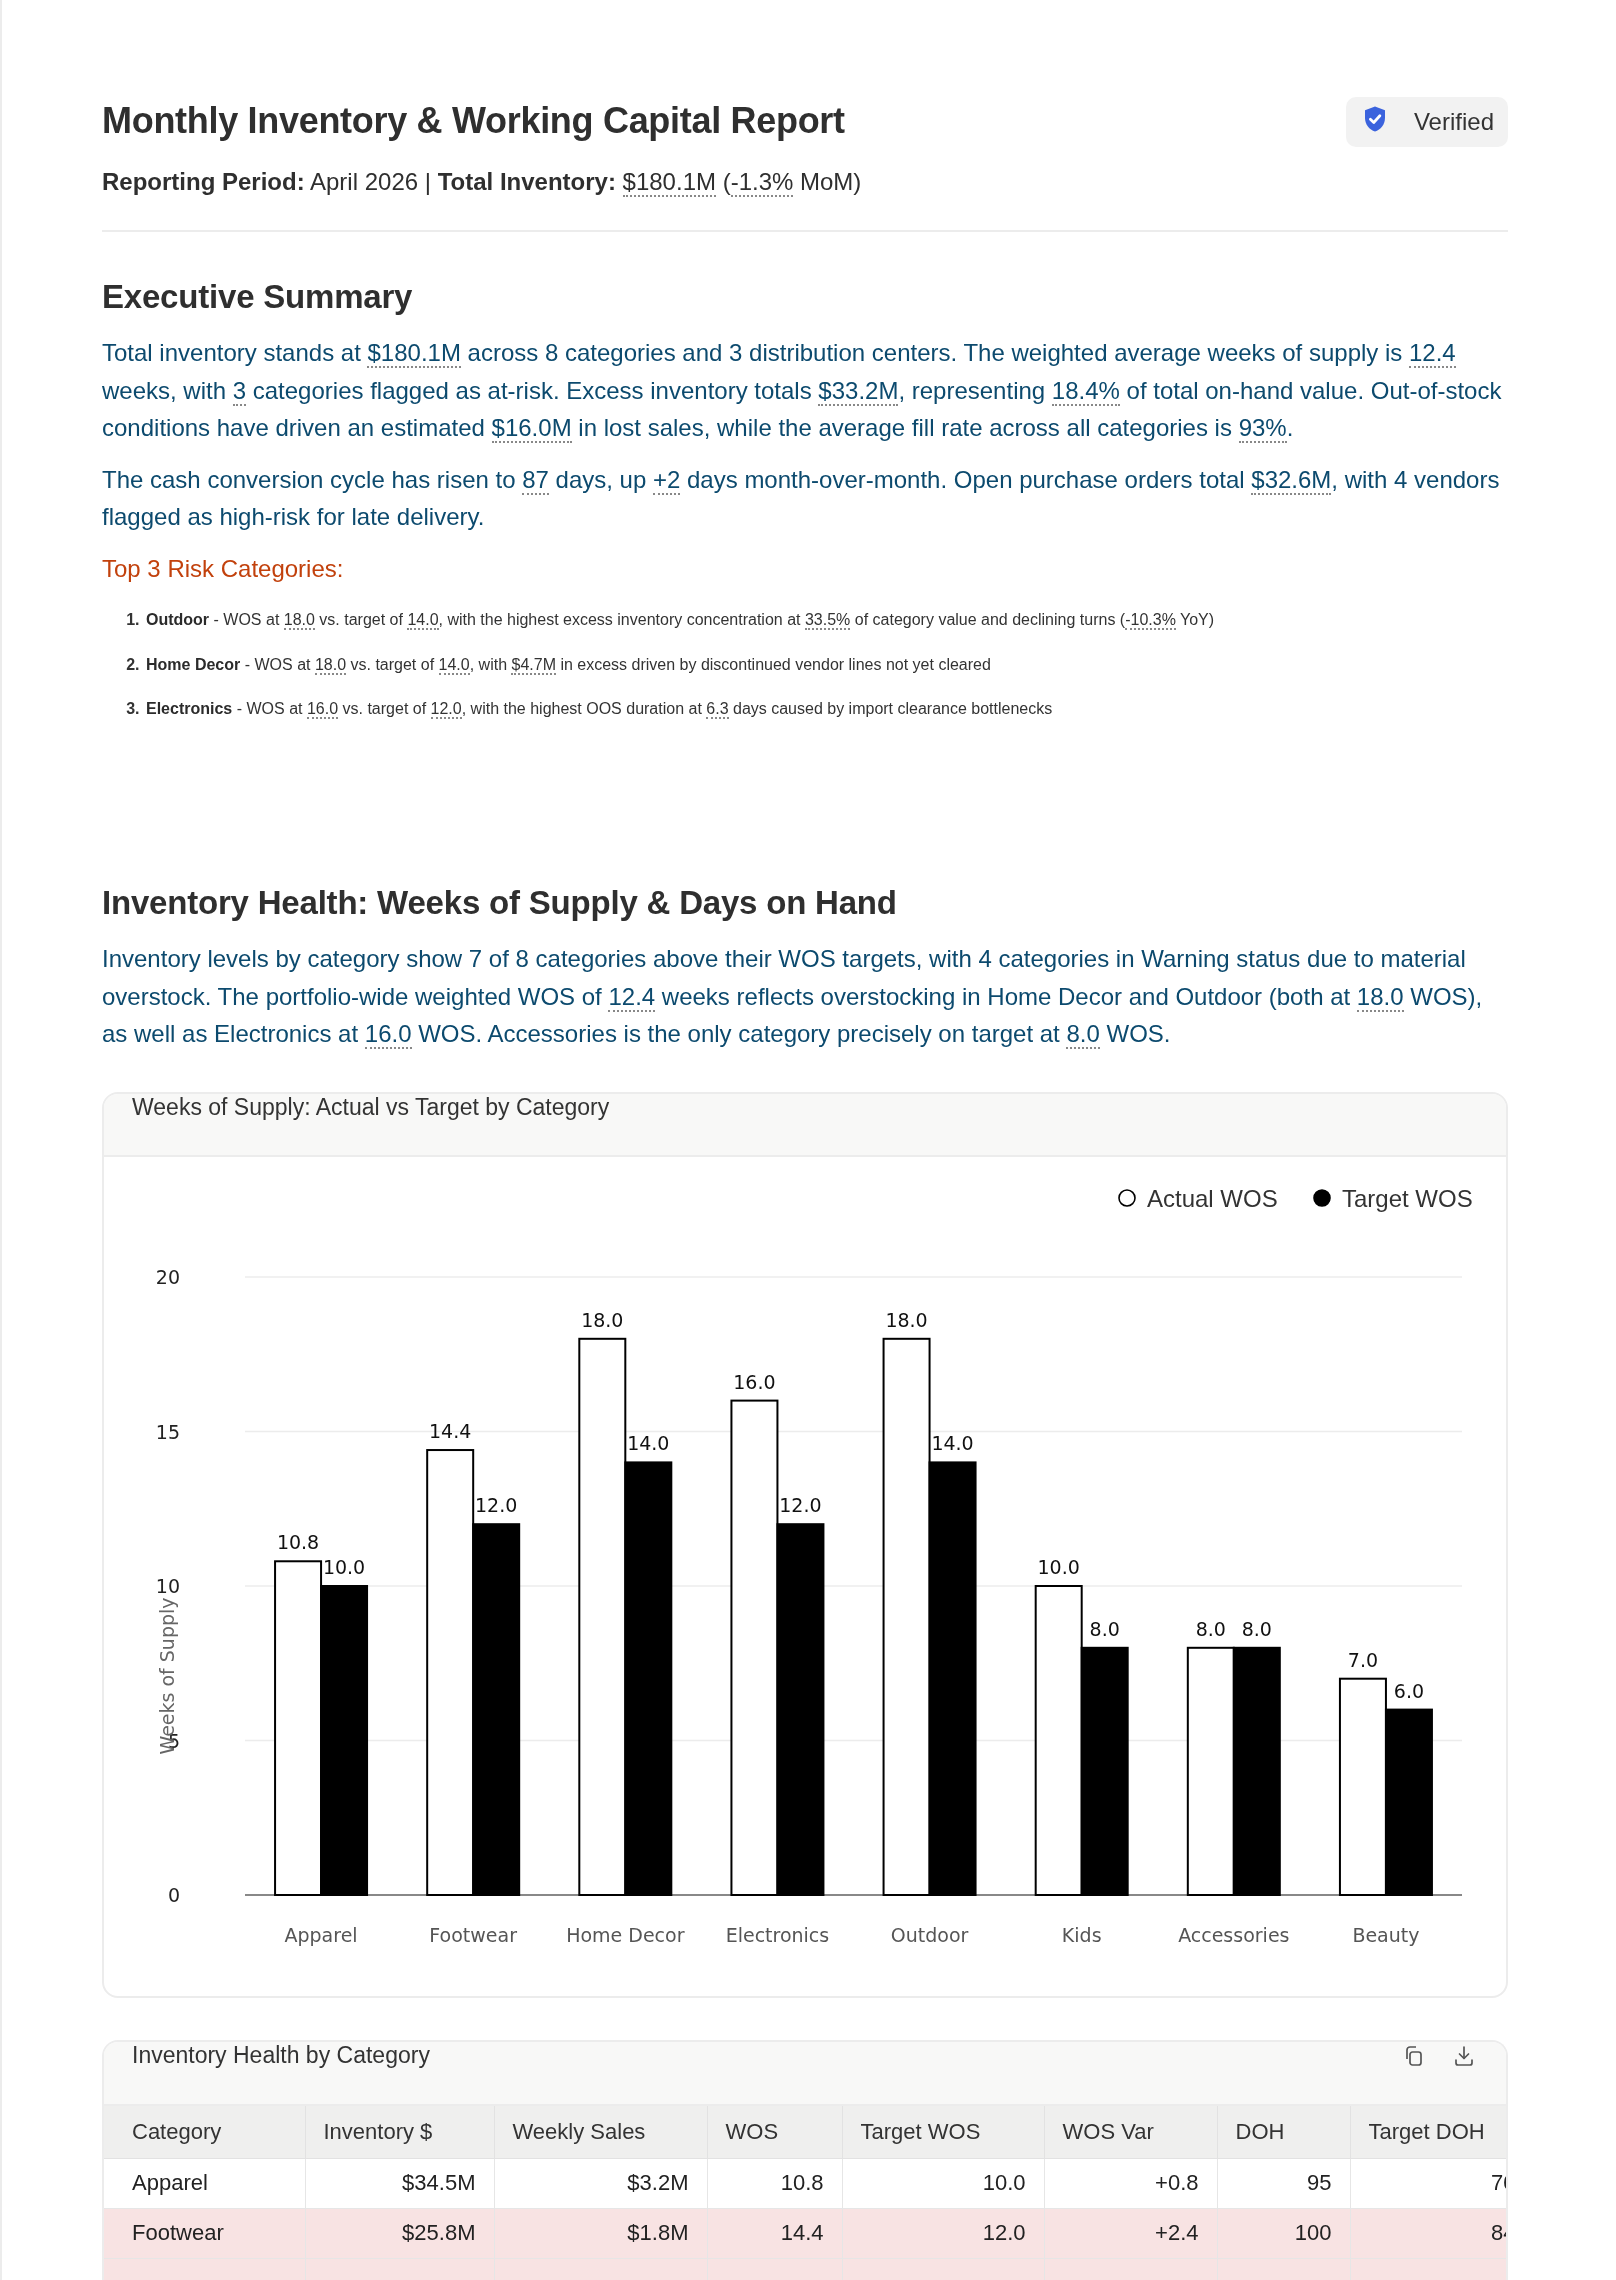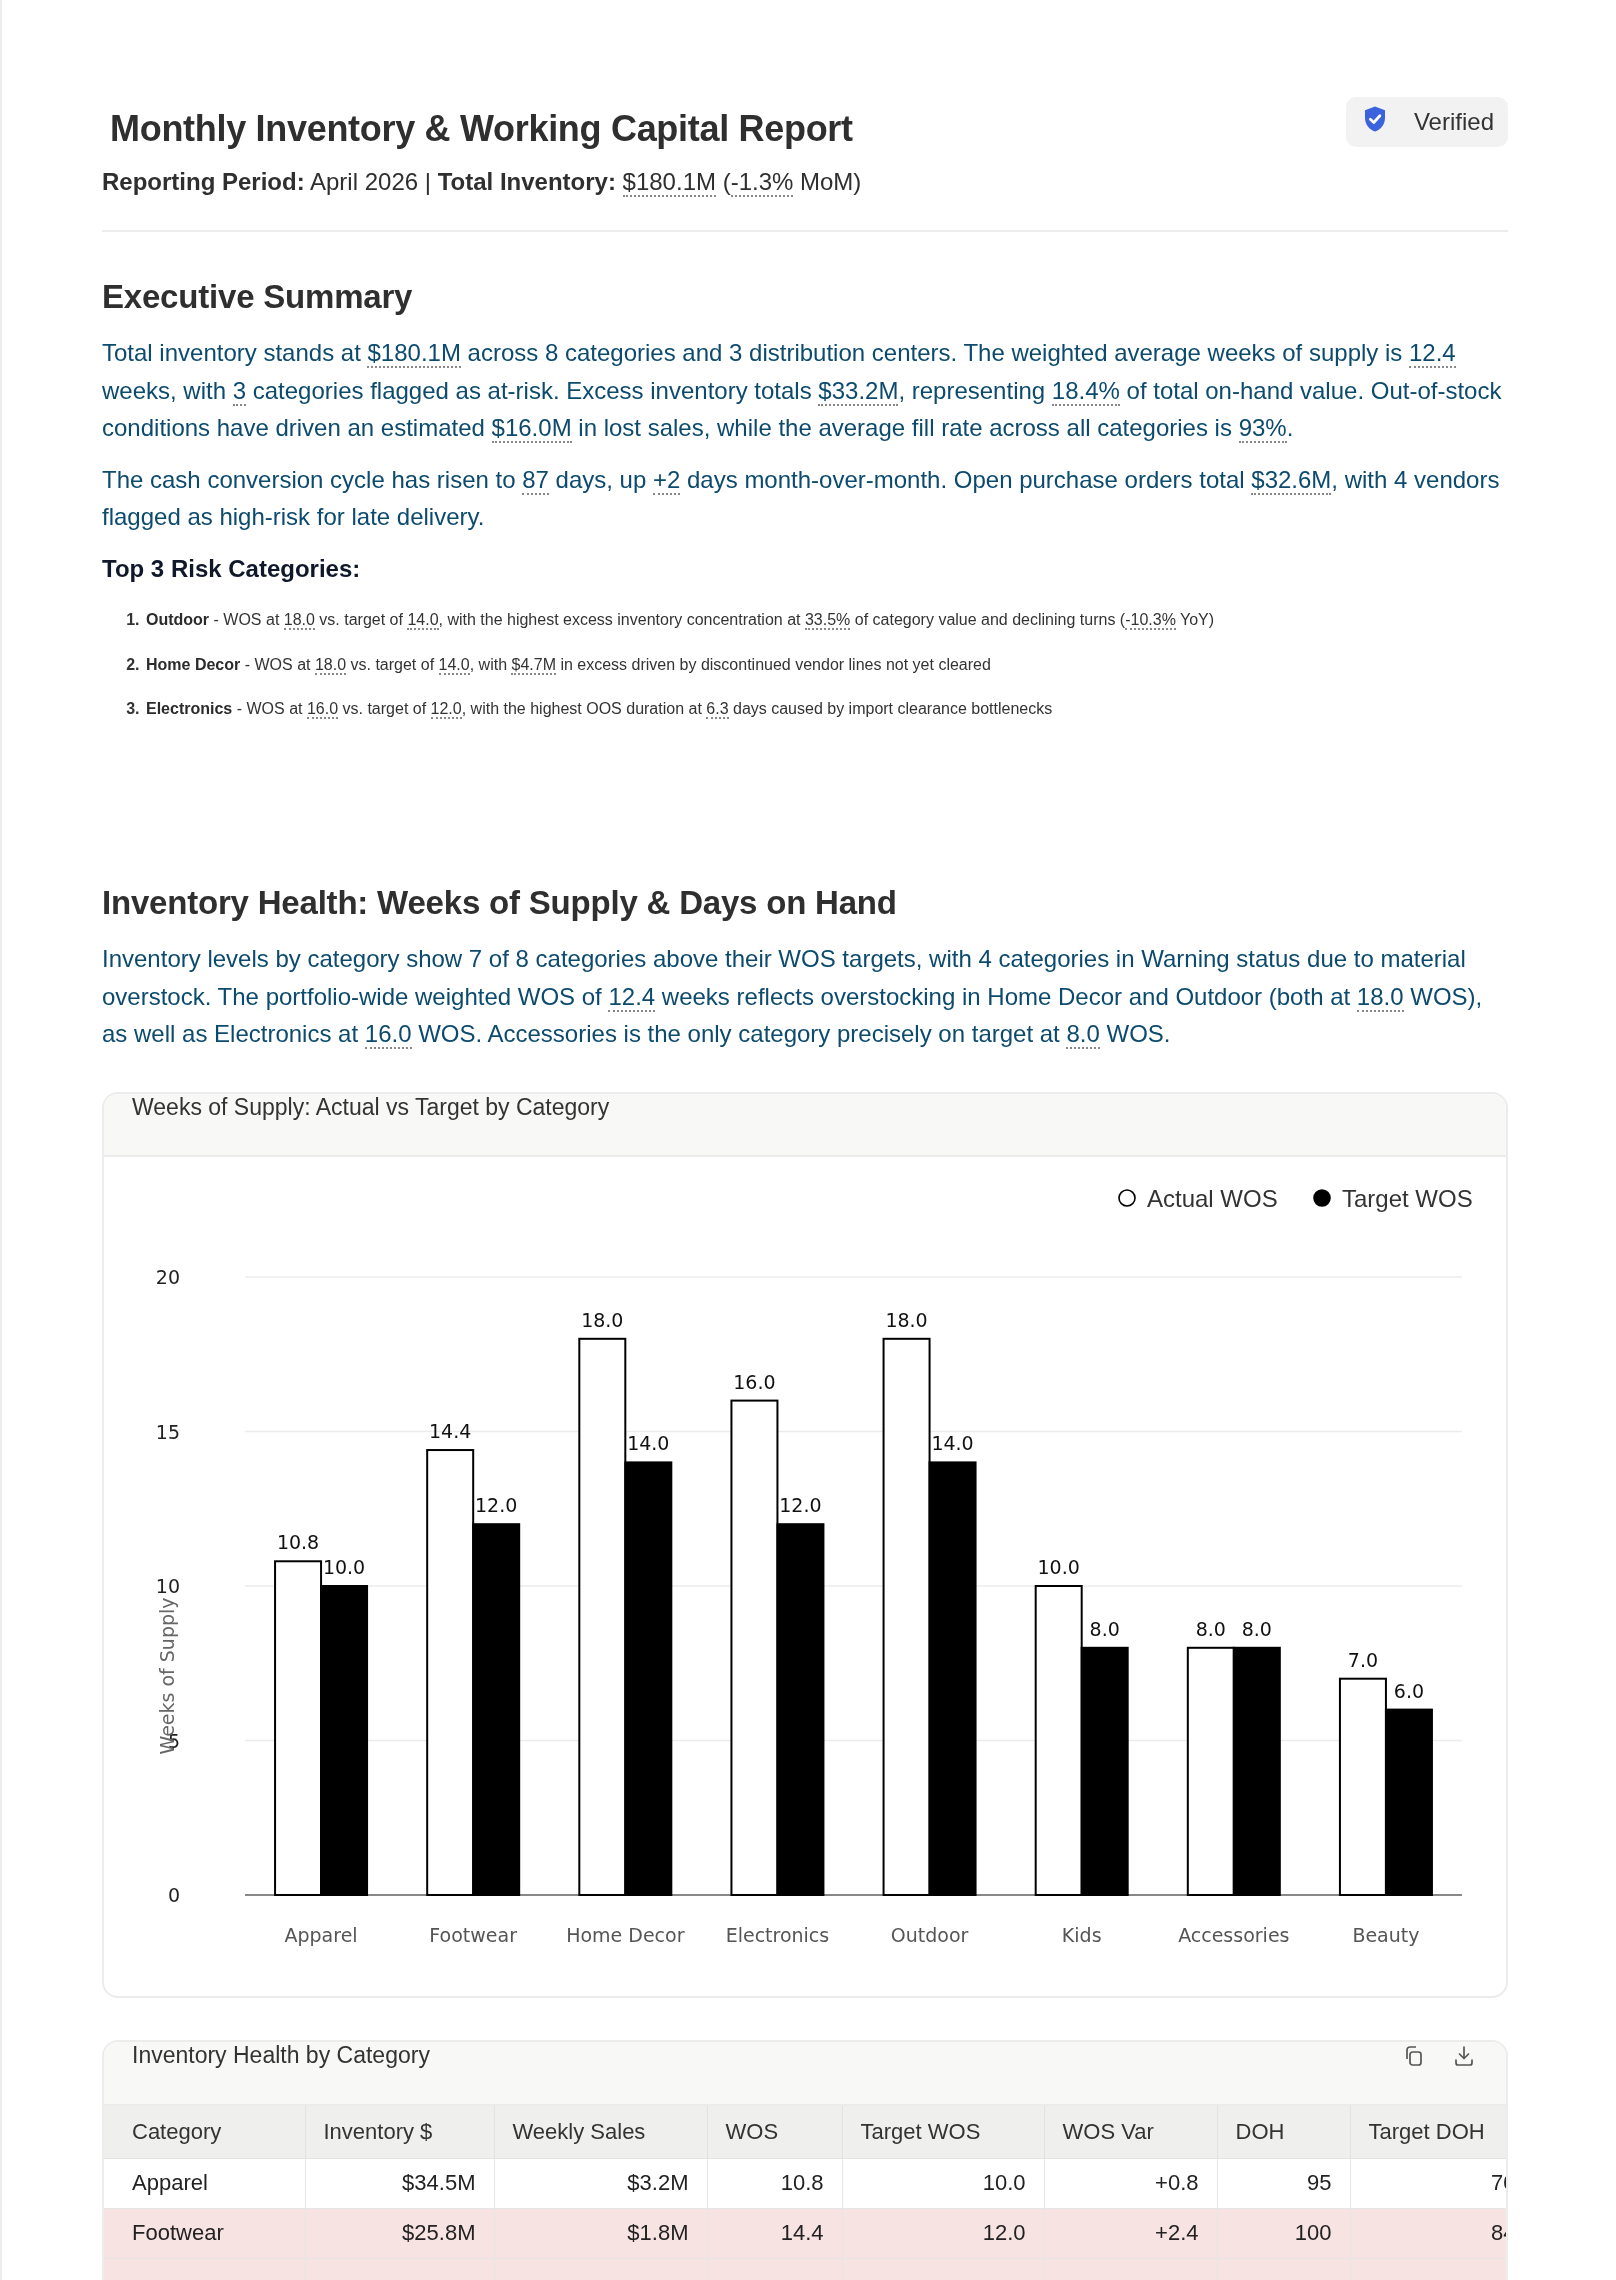--- a/index.html
+++ b/index.html
@@ -16,21 +16,21 @@
     .page-border {
       position: absolute; left: 0; top: 0; bottom: 0; width: 2px; background: #ececec;
     }
     .content {
       position: absolute; left: 102px; top: 0; width: 1406px;
     }
     .header {
       position: relative; height: 232px; border-bottom: 2px solid #ececec;
     }
     .title {
-      position: absolute; left: 0; top: 100px; margin: 8px;
+      position: absolute; left: 0; top: 100px; margin: 0;
       font-size: 36px; font-weight: 600; color: #2f2f2f; letter-spacing: -0.3px;
     }
     .subtitle {
       position: absolute; left: 0; top: 168px; font-size: 24px; color: #2f2f2f;
     }
     .subtitle b { font-weight: 700; }
     .verified {
       position: absolute; right: 0; top: 97px; height: 50px;
       padding: 0 14px 0 14px; border-radius: 10px; background: #f2f2f2;
       display: flex; align-items: center; gap: 24px; font-size: 24px; color: #333;
@@ -39,21 +39,21 @@
     .u { border-bottom: 2px dotted #888; }
     h2 {
       margin: 0; font-size: 33px; font-weight: 600; color: #2f2f2f; letter-spacing: -0.2px;
     }
     .sec-exec { position: absolute; left: 0; top: 278px; width: 1406px; }
     p.body {
       font-size: 24px; line-height: 37.5px; margin: 0; color: #0c4a6e;
     }
     .p1 { margin-top: 18px !important; }
     .p2 { margin-top: 14px !important; }
-    .risk-head { font-size: 24px; font-weight: 700; margin-top: 14px; color: #0f172a; line-height: 37.5px; }
+    .risk-head { font-size: 24px; font-weight: 400; margin-top: 14px; color: #c2410c; line-height: 37.5px; }
     ol.risks { margin: 14px 0 0 0; padding-left: 42px; font-size: 16px; line-height: 37.5px; color: #333; }
     ol.risks li { margin-bottom: 7px; padding-left: 2px; }
     ol.risks li::marker { font-weight: 700; }
     ol.risks b { font-weight: 700; color: #2b2b2b; }
     .sec-health { position: absolute; left: 0; top: 884px; width: 1406px; }
     .sec-health p.body { margin-top: 18px; }
 
     
     .chart-card {
       position: absolute; left: 0; top: 1092px; width: 1406px; height: 906px;

